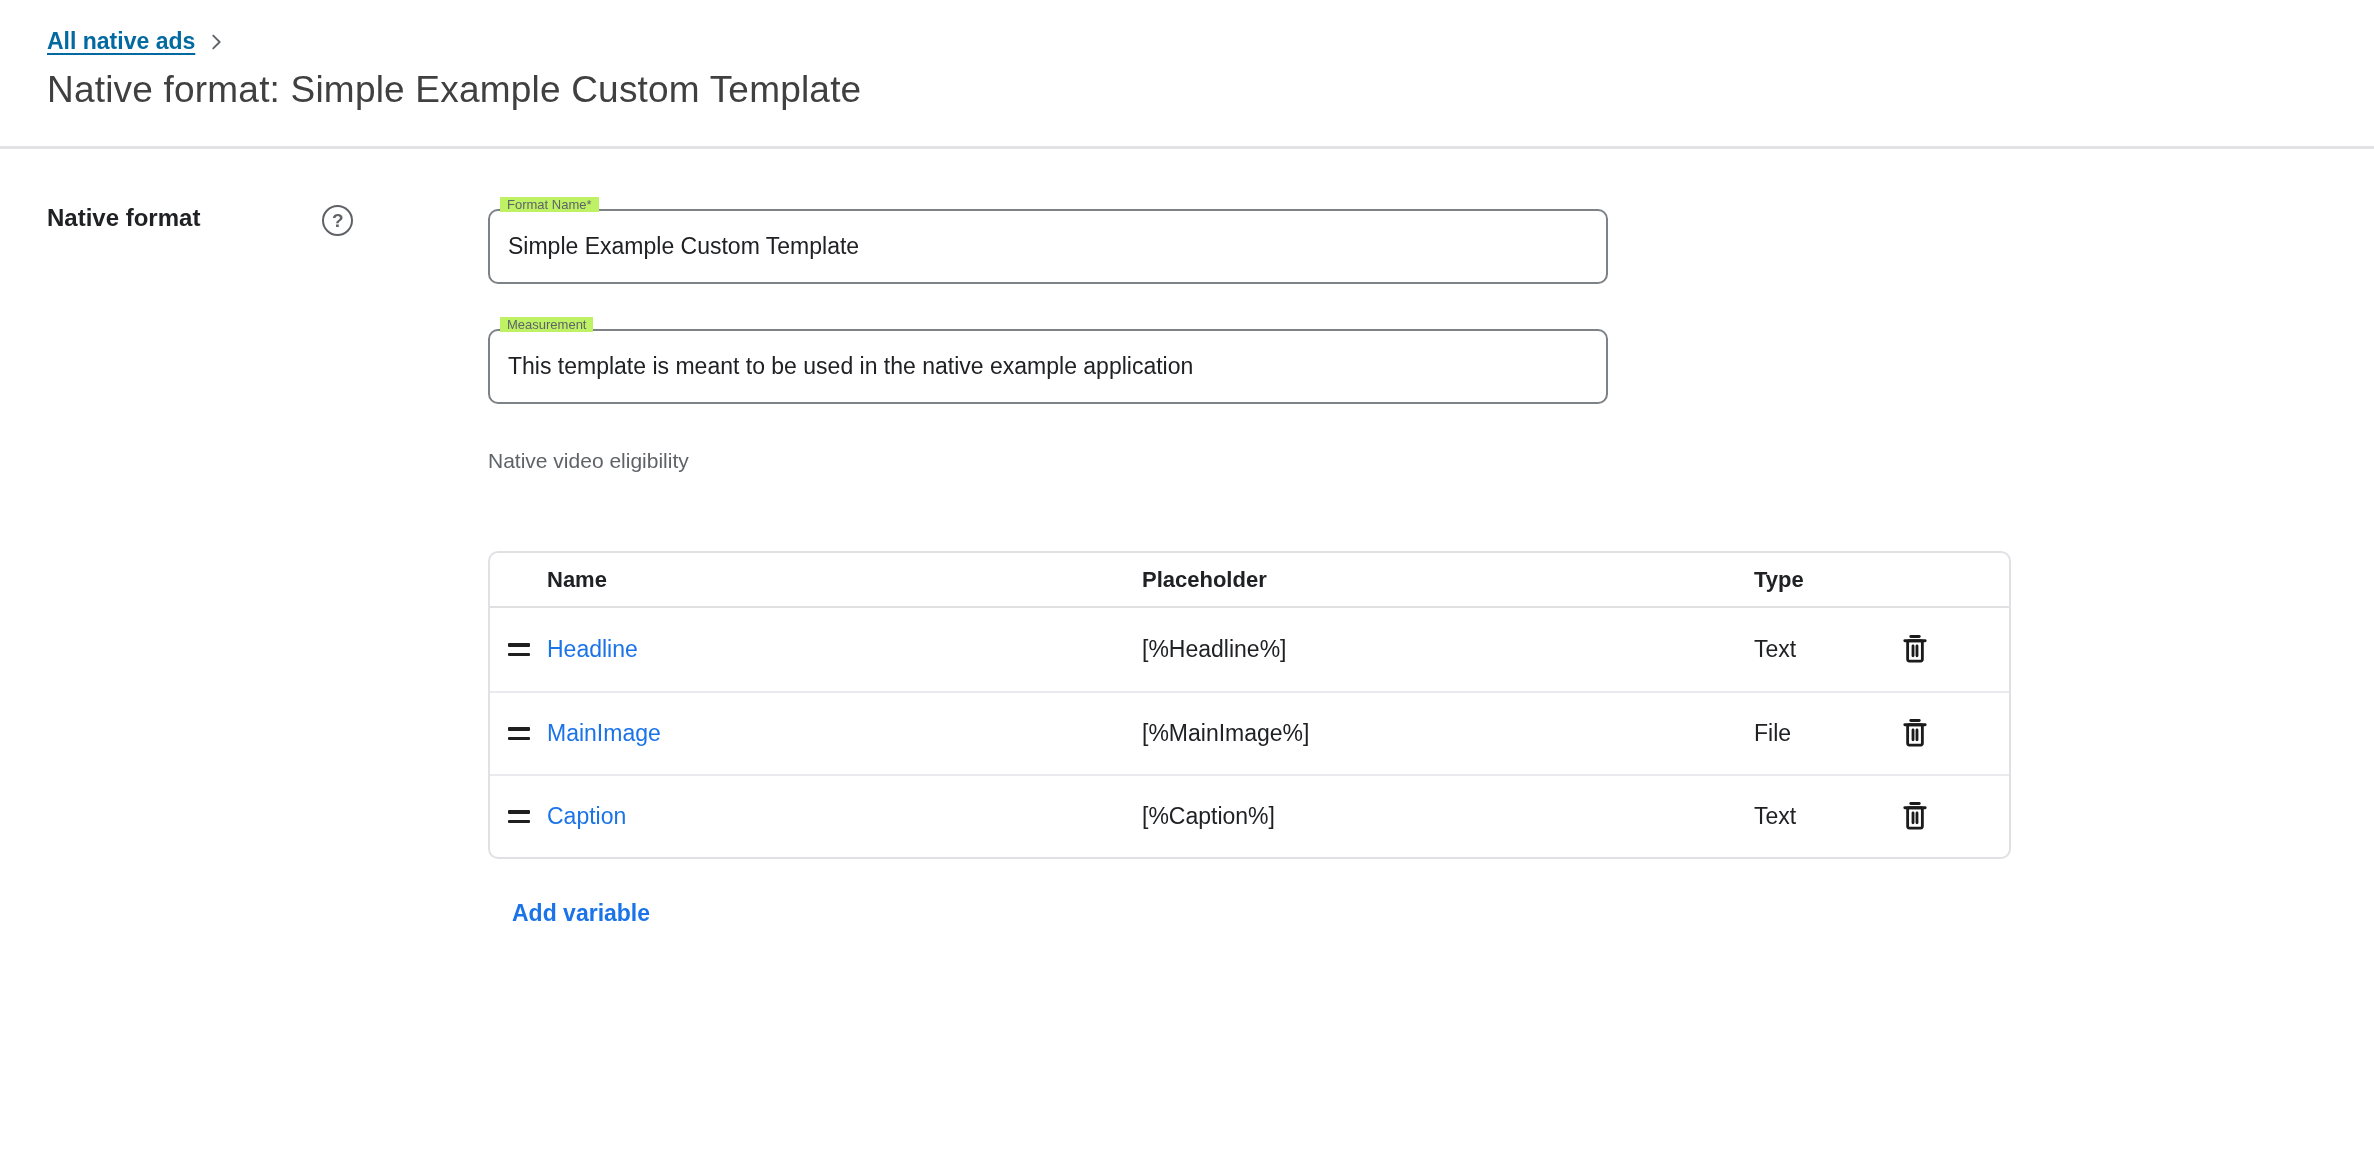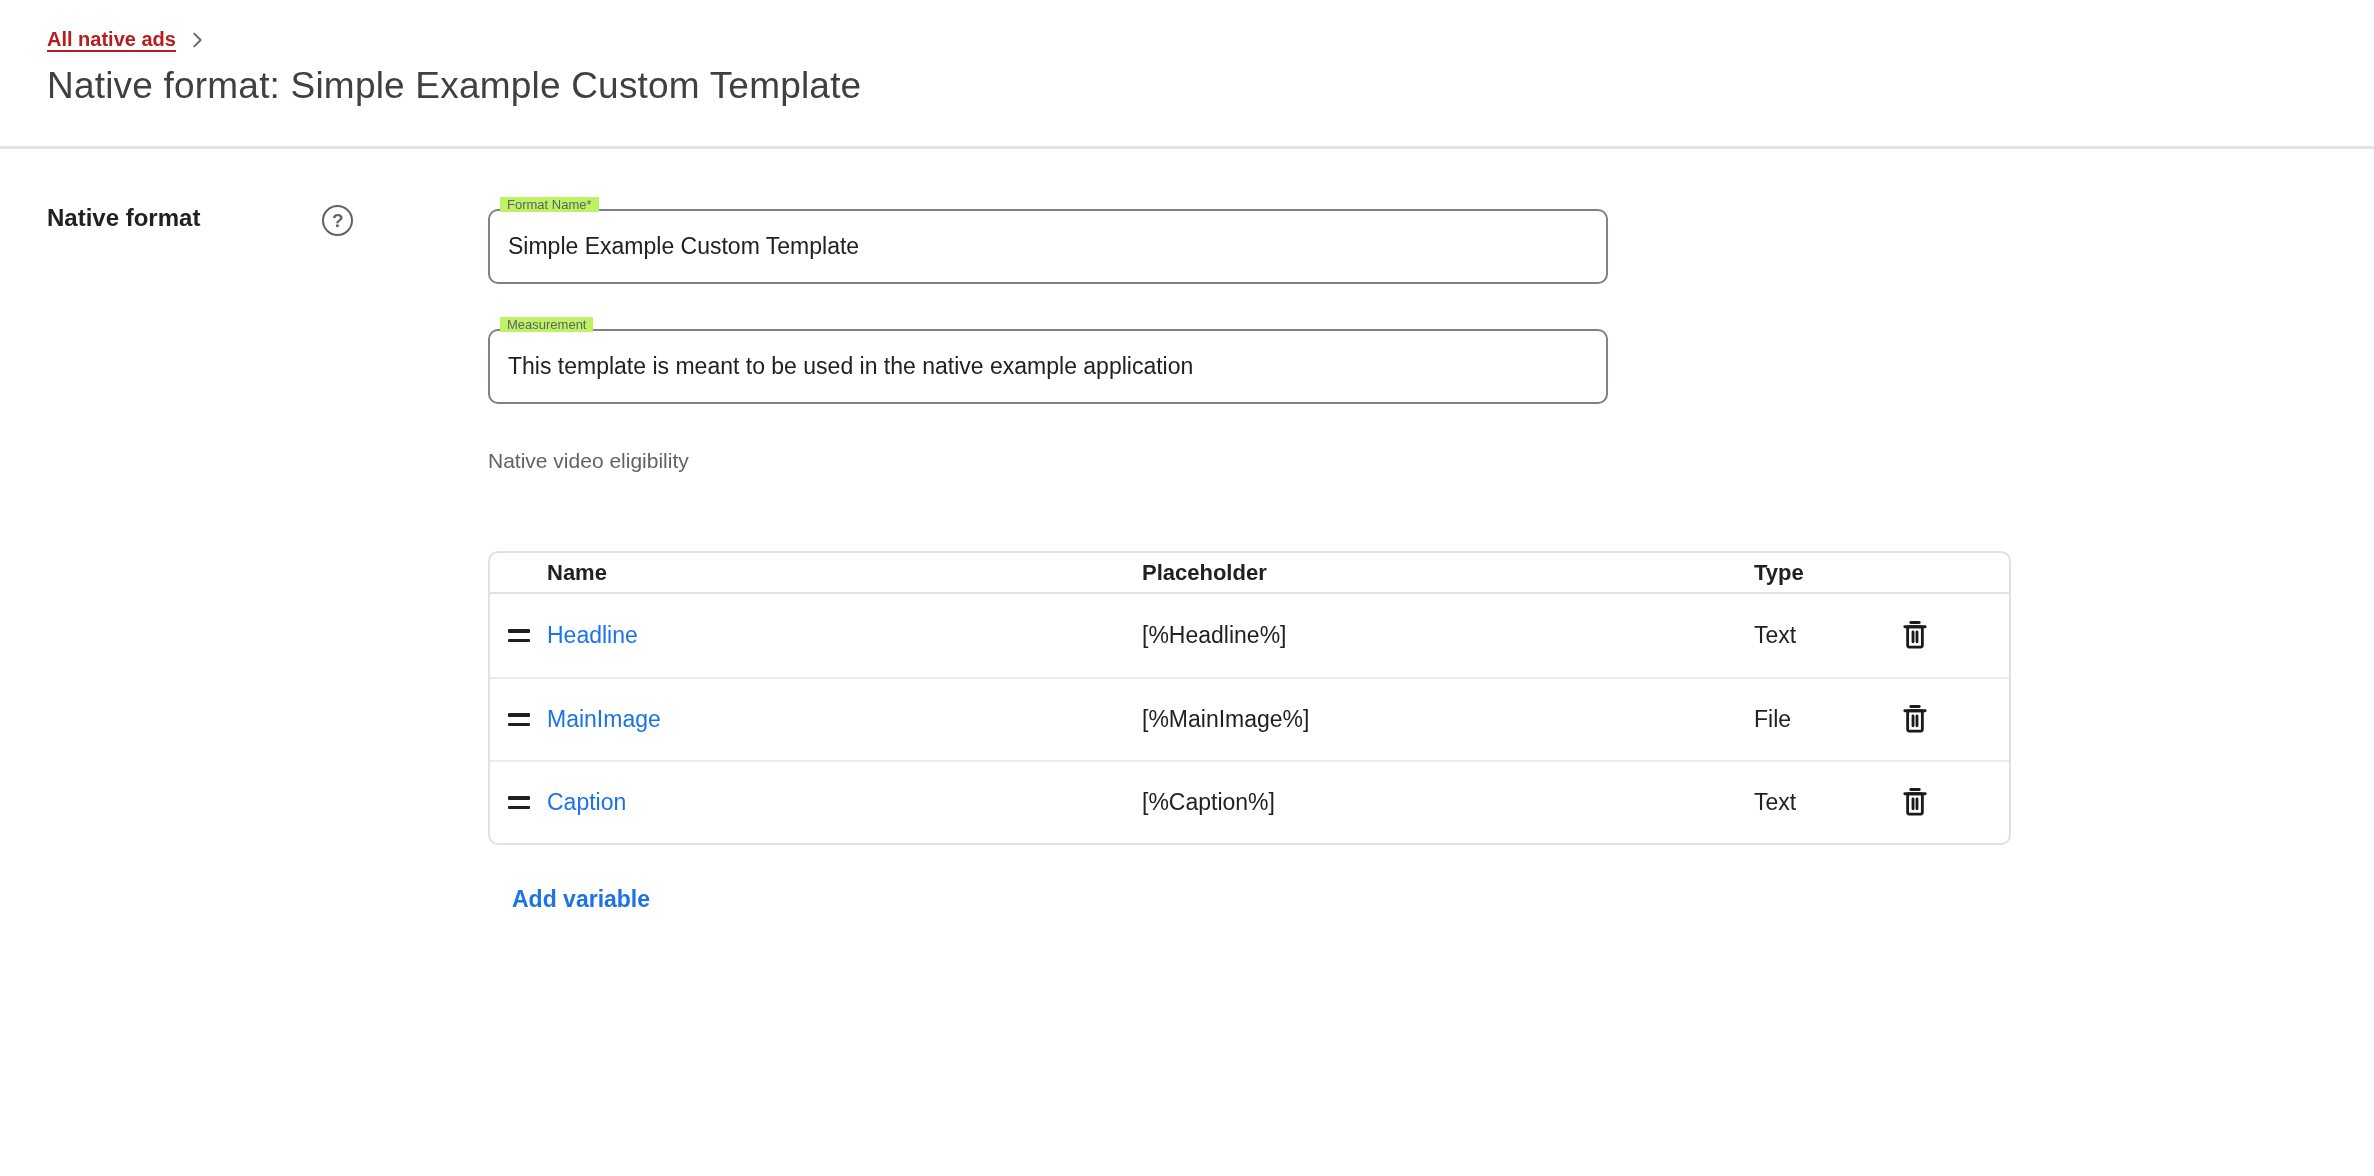--- a/index.html
+++ b/index.html
@@ -3,21 +3,21 @@
 <meta charset="utf-8">
 <style>
   * { margin: 0; padding: 0; box-sizing: border-box; }
   html, body { width: 2374px; height: 1176px; background: #ffffff; overflow: hidden; }
   body { font-family: "Liberation Sans", sans-serif; color: #202124; }
 
   
   .page-header { height: 149px; border-bottom: 3px solid #e3e3e6; padding: 28px 0 0 47px; }
   .breadcrumb { display: flex; align-items: center; gap: 10px; }
   .breadcrumb a {
-    font-size: 20px; font-weight: bold; color: #b91c1c;
+    font-size: 23px; font-weight: bold; color: #0369a1;
     text-decoration: underline; text-underline-offset: 4px; cursor: pointer;
   }
   .crumb-chevron { width: 22px; height: 22px; stroke: #5f6368; stroke-width: 2;
     fill: none; stroke-linecap: round; stroke-linejoin: round; }
   .page-title { font-size: 37px; font-weight: 400; color: #404040; margin-top: 14px; letter-spacing: 0.2px; }
 
   
   .content { display: flex; padding-left: 47px; }
   .left-col { width: 441px; padding-top: 55px; display: flex; align-items: flex-start; }
   .section-title { font-size: 24px; font-weight: bold; color: #202124; }
@@ -55,21 +55,21 @@
 
   
   .var-table {
     margin-top: 78px; width: 1523px;
     border: 2px solid #dfe1e5; border-radius: 10px; background: #ffffff; overflow: hidden;
   }
   .t-head, .t-row {
     display: grid; grid-template-columns: 57px 595px 612px 131px 1fr;
     align-items: center;
   }
-  .t-head { height: 41px; border-bottom: 2px solid #e0e0e3; }
+  .t-head { height: 55px; border-bottom: 2px solid #e0e0e3; }
   .t-head span { font-size: 22px; font-weight: bold; color: #202124; }
   .t-row { height: 83px; }
   .t-row + .t-row { border-top: 2px solid #e8eaed; }
   .drag-handle { justify-self: center; display: flex; flex-direction: column; gap: 6px; cursor: grab; }
   .drag-handle i { display: block; width: 22px; height: 3.5px; background: #1f1f1f; border-radius: 1px; }
   .var-link { font-size: 23px; color: #1a73e8; text-decoration: none; cursor: pointer; }
   .cell-text { font-size: 23px; color: #202124; }
   .trash-btn { background: none; border: none; cursor: pointer; width: 36px; height: 36px; padding: 0; margin-left: 12px; }
   .trash-btn svg { width: 34px; height: 34px; stroke: #1b1b1b; stroke-width: 2; fill: none; stroke-linecap: round; }
 

